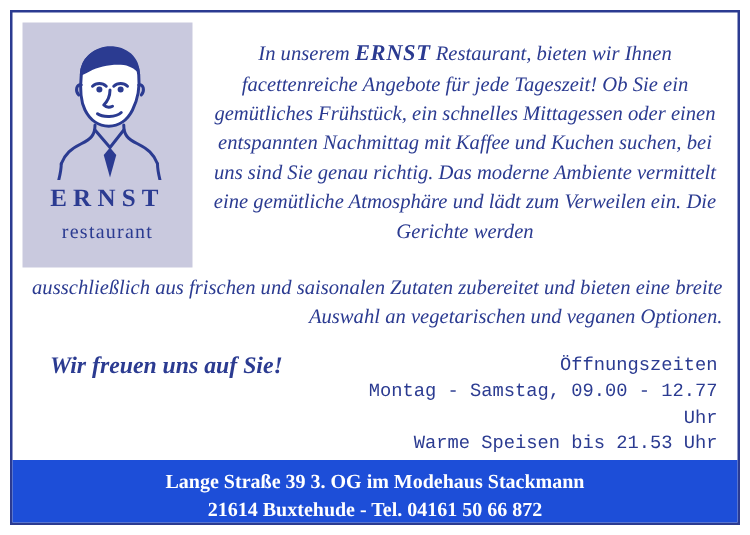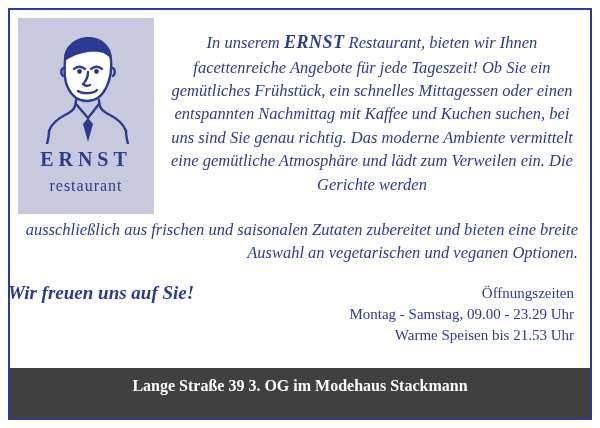--- a/index.html
+++ b/index.html
@@ -88,51 +88,51 @@
     text-align: right;
   }
   .brand-inline {
     font-weight: bold;
     font-style: italic;
     font-size: 18px;
     letter-spacing: 0.5px;
   }
   .tagline {
     position: absolute;
-    left: 8px;
+    left: 40px;
     top: 282px;
     font-family: "Liberation Serif", serif;
     font-style: italic;
     font-weight: bold;
     font-size: 19px;
     color: #2b3b91;
   }
   
   .hours {
     position: absolute;
     right: 26px;
     top: 283px;
     width: 290px;
     text-align: right;
-    font-family: Liberation Serif, serif;
+    font-family: Liberation Mono, monospace;
     font-size: 15px;
     line-height: 1.35;
     color: #2b3b91;
   }
   .hours .hours-title {
     margin-bottom: 1px;
   }
   
   .footer {
     position: absolute;
     left: 10px;
     top: 368px;
     width: 580px;
     height: 50px;
-    background: #404040;
+    background: #1d4ed8;
     color: #ffffff;
     text-align: center;
     font-family: "Liberation Serif", serif;
     font-weight: bold;
     font-size: 16px;
     line-height: 1.45;
     padding-top: 6px;
     box-sizing: border-box;
   }
 </style>
@@ -180,21 +180,22 @@
   </div>
 
   <div class="copy-top"><span>In unserem </span><span class="brand-inline">ERNST</span><span> Restaurant, bieten wir Ihnen facettenreiche Angebote für jede Tageszeit! Ob Sie ein gemütliches Frühstück, ein schnelles Mittagessen oder einen entspannten Nachmittag mit Kaffee und Kuchen suchen, bei uns sind Sie genau richtig. Das moderne Ambiente vermittelt eine gemütliche Atmosphäre und lädt zum Verweilen ein. Die Gerichte werden</span></div>
 
   <div class="copy-wide">ausschließlich aus frischen und saisonalen Zutaten zubereitet und bieten eine breite Auswahl an vegetarischen und veganen Optionen.</div>
 
   <div class="tagline">Wir freuen uns auf Sie!</div>
 
   <div class="hours">
     <div class="hours-title">Öffnungszeiten</div>
-    <div>Montag - Samstag, 09.00 - 23.29 Uhr</div>
+    <div>Montag - Samstag, 09.00 - 12.77 Uhr</div>
     <div>Warme Speisen bis 21.53 Uhr</div>
   </div>
 
   <div class="footer">
     <div>Lange Straße 39 3. OG im Modehaus Stackmann</div>
+    <div>21614 Buxtehude - Tel. 04161 50 66 872</div>
   </div>
 
 </div>
 
 </body></html>

